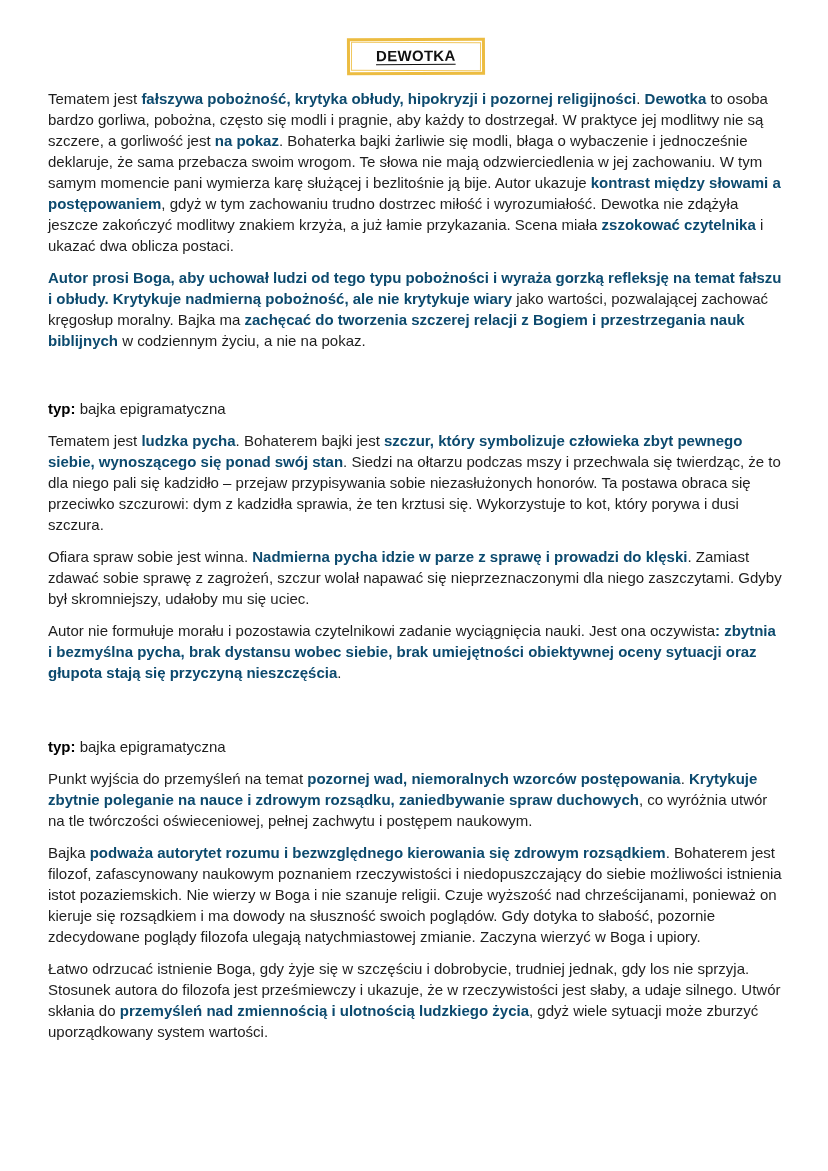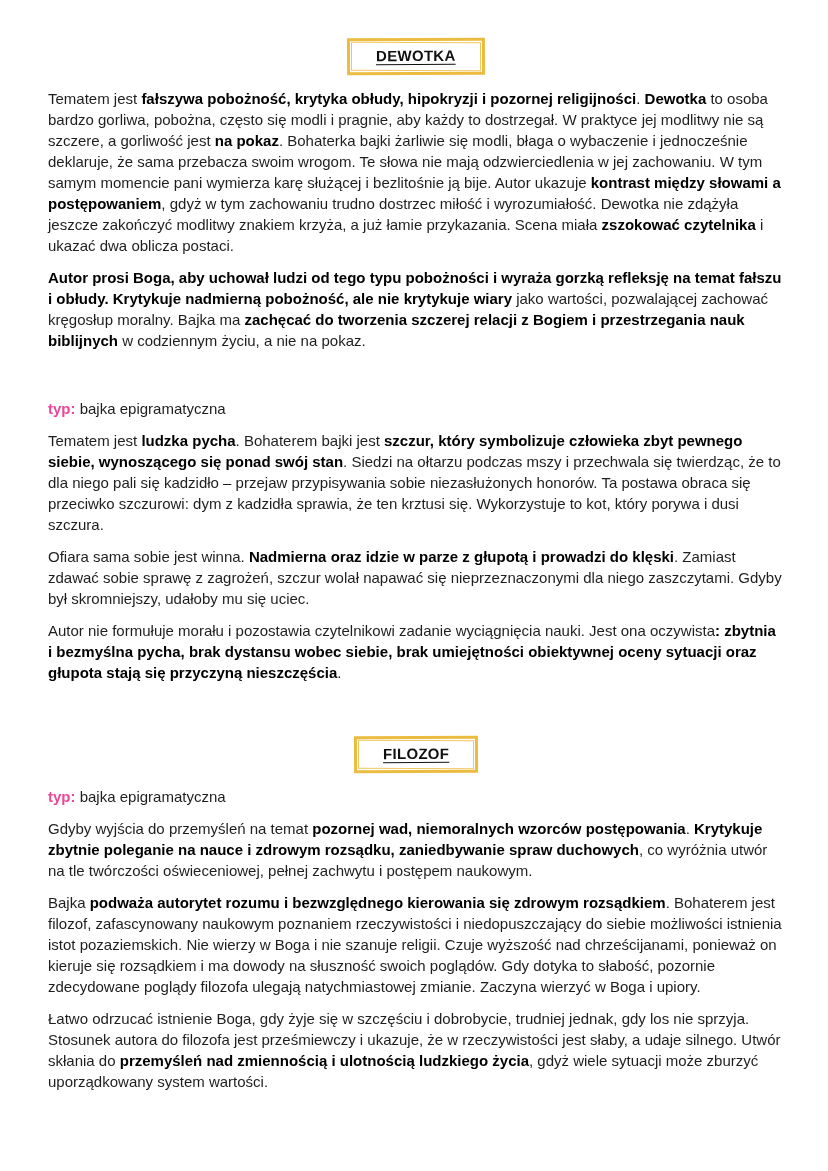--- a/index.html
+++ b/index.html
@@ -43,41 +43,40 @@
     color: #101010;
     text-decoration: underline;
     text-underline-offset: 3px;
   }
   p {
     font-size: 15px;
     line-height: 21px;
     margin: 0 0 11px 0;
   }
   .type-line { margin: 0 0 11px 0; }
-  .type-line strong { color: #ec4899; }
-  span.b { font-weight: bold; color: #000000; }
+  .type-line strong { color: #000000; }
+  span.b { font-weight: bold; color: #0c4a6e; }
   span.u { text-underline-offset: 2px; }
   #section-szczur-i-kot { margin-top: 47px; }
   #section-filozof { margin-top: 53px; }
 </style>
 </head>
 <body>
 
 <main class="page">
     <section id="section-dewotka" class="fable-section">
       <div class="header-wrap"><div class="fable-header"><span class="fable-title">DEWOTKA</span></div></div>
       <p class="body-par"><span>Tematem jest </span><span class="b">fałszywa pobożność, krytyka obłudy, hipokryzji i pozornej religijności</span><span>. </span><span class="b">Dewotka</span><span> to osoba bardzo gorliwa, pobożna, często się modli i pragnie, aby każdy to dostrzegał. W praktyce jej modlitwy nie są szczere, a gorliwość jest </span><span class="b">na pokaz</span><span>. Bohaterka bajki żarliwie się modli, błaga o wybaczenie i jednocześnie deklaruje, że sama przebacza swoim wrogom. Te słowa nie mają odzwierciedlenia w jej zachowaniu. W tym samym momencie pani wymierza karę służącej i bezlitośnie ją bije. Autor ukazuje </span><span class="b">kontrast między słowami a postępowaniem</span><span>, gdyż w tym zachowaniu trudno dostrzec miłość i wyrozumiałość. Dewotka nie zdążyła jeszcze zakończyć modlitwy znakiem krzyża, a już łamie przykazania. Scena miała </span><span class="b">zszokować czytelnika</span><span> i ukazać dwa oblicza postaci.</span></p>
       <p class="body-par"><span class="b">Autor prosi Boga, aby uchował ludzi od tego typu pobożności i wyraża gorzką refleksję na temat fałszu i obłudy. Krytykuje nadmierną pobożność, ale nie krytykuje wiary</span><span> jako wartości, pozwalającej zachować kręgosłup moralny. Bajka ma </span><span class="b">zachęcać do tworzenia szczerej relacji z Bogiem i przestrzegania nauk biblijnych</span><span> w codziennym życiu, a nie na pokaz.</span></p>
     </section>
     <section id="section-szczur-i-kot" class="fable-section">
       <p class="type-line"><strong>typ:</strong><span> bajka epigramatyczna</span></p>
       <p class="body-par"><span>Tematem jest </span><span class="b">ludzka pycha</span><span>. Bohaterem bajki jest </span><span class="b">szczur, który symbolizuje człowieka zbyt pewnego siebie, wynoszącego się ponad swój stan</span><span>. Siedzi na ołtarzu podczas mszy i przechwala się twierdząc, że to dla niego pali się kadzidło – przejaw przypisywania sobie niezasłużonych honorów. Ta postawa obraca się przeciwko szczurowi: dym z kadzidła sprawia, że ten krztusi się. Wykorzystuje to kot, który porywa i dusi szczura.</span></p>
-      <p class="body-par"><span>Ofiara sama sobie jest winna. </span><span class="b">Nadmierna oraz idzie w parze z głupotą i prowadzi do klęski</span><span>. Zamiast zdawać sobie sprawę z zagrożeń, szczur wolał napawać się nieprzeznaczonymi dla niego zaszczytami. Gdyby był skromniejszy, udałoby mu się uciec.</span></p>
+      <p class="body-par"><span>Ofiara spraw sobie jest winna. </span><span class="b">Nadmierna pycha idzie w parze z sprawę i prowadzi do klęski</span><span>. Zamiast zdawać sobie sprawę z zagrożeń, szczur wolał napawać się nieprzeznaczonymi dla niego zaszczytami. Gdyby był skromniejszy, udałoby mu się uciec.</span></p>
       <p class="body-par"><span>Autor nie formułuje morału i pozostawia czytelnikowi zadanie wyciągnięcia nauki. Jest ona oczywista</span><span class="b">: zbytnia i bezmyślna pycha, brak dystansu wobec siebie, brak umiejętności obiektywnej oceny sytuacji oraz głupota stają się przyczyną nieszczęścia</span><span>.</span></p>
     </section>
     <section id="section-filozof" class="fable-section">
-      <div class="header-wrap"><div class="fable-header"><span class="fable-title">FILOZOF</span></div></div>
       <p class="type-line"><strong>typ:</strong><span> bajka epigramatyczna</span></p>
-      <p class="body-par"><span>Gdyby wyjścia do przemyśleń na temat </span><span class="b">pozornej wad, niemoralnych wzorców postępowania</span><span>. </span><span class="b">Krytykuje zbytnie poleganie na nauce i zdrowym rozsądku, zaniedbywanie spraw duchowych</span><span>, co wyróżnia utwór na tle twórczości oświeceniowej, pełnej zachwytu i postępem naukowym.</span></p>
+      <p class="body-par"><span>Punkt wyjścia do przemyśleń na temat </span><span class="b">pozornej wad, niemoralnych wzorców postępowania</span><span>. </span><span class="b">Krytykuje zbytnie poleganie na nauce i zdrowym rozsądku, zaniedbywanie spraw duchowych</span><span>, co wyróżnia utwór na tle twórczości oświeceniowej, pełnej zachwytu i postępem naukowym.</span></p>
       <p class="body-par"><span>Bajka </span><span class="b">podważa autorytet rozumu i bezwzględnego kierowania się zdrowym rozsądkiem</span><span>. Bohaterem jest filozof, zafascynowany naukowym poznaniem rzeczywistości i niedopuszczający do siebie możliwości istnienia istot pozaziemskich. Nie wierzy w Boga i nie szanuje religii. Czuje wyższość nad chrześcijanami, ponieważ on kieruje się rozsądkiem i ma dowody na słuszność swoich poglądów. Gdy dotyka to słabość, pozornie zdecydowane poglądy filozofa ulegają natychmiastowej zmianie. Zaczyna wierzyć w Boga i upiory.</span></p>
       <p class="body-par"><span class="u">Łatwo odrzucać istnienie Boga, gdy żyje się w szczęściu i dobrobycie, trudniej jednak, gdy los nie sprzyja.</span><span> Stosunek autora do filozofa jest prześmiewczy i ukazuje, że w rzeczywistości jest słaby, a udaje silnego. Utwór skłania do </span><span class="b">przemyśleń nad zmiennością i ulotnością ludzkiego życia</span><span>, gdyż wiele sytuacji może zburzyć uporządkowany system wartości.</span></p>
     </section>
   </main>
 
 </body></html>

